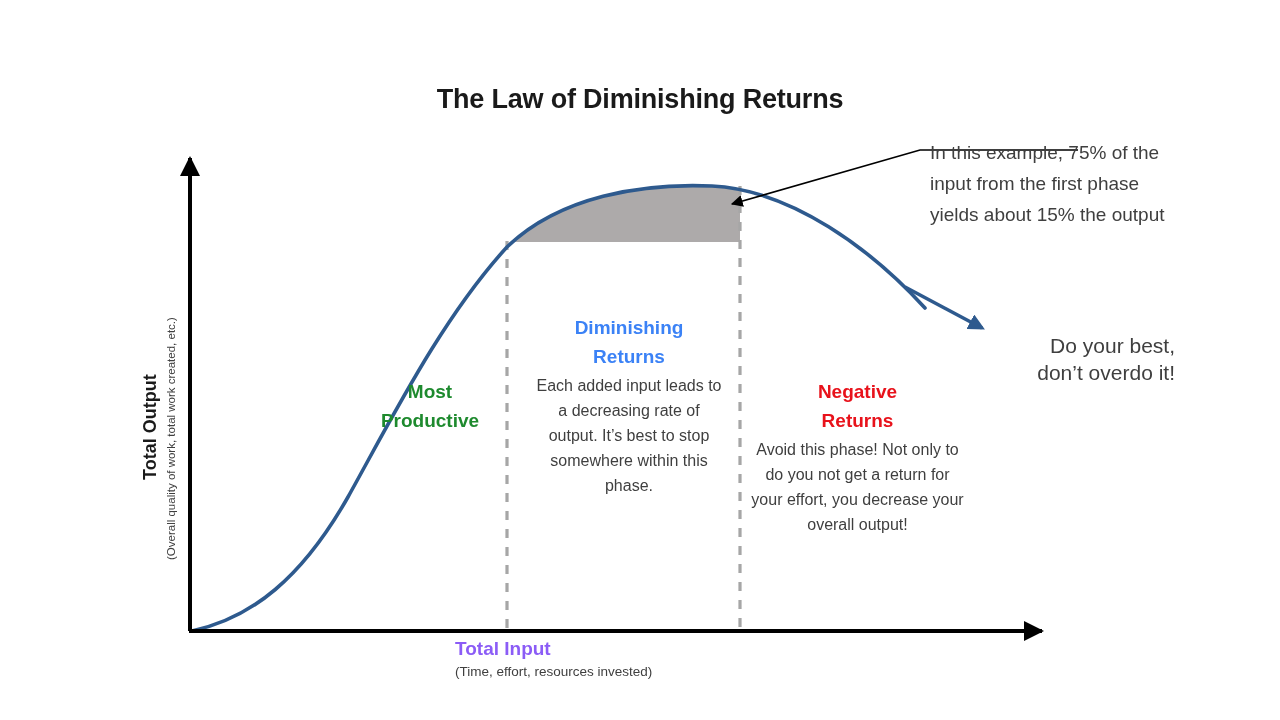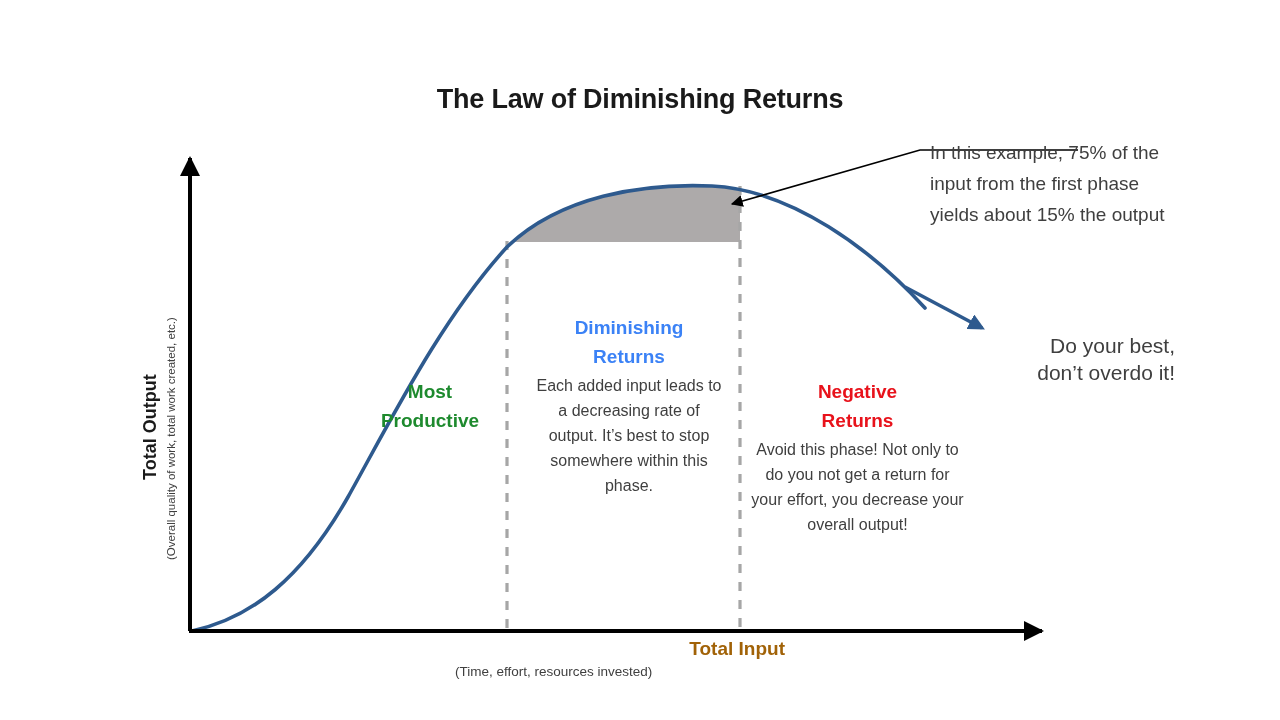--- a/index.html
+++ b/index.html
@@ -65,24 +65,24 @@
     transform: translate(165px, 560px) rotate(-90deg);
     font-size: 11.5px;
     color: #3f3f3f;
     white-space: nowrap;
   }
 
   
   #x-axis-title {
     left: 455px; top: 638px;
     width: 330px;
-    text-align: right;
+    text-align: left;
     font-size: 19px;
     font-weight: bold;
-    color: #a16207;
+    color: #8b5cf6;
   }
   #x-axis-sub {
     left: 455px; top: 664px;
     width: 330px;
     font-size: 13.5px;
     color: #3f3f3f;
   }
 
   
   .phase { position: absolute; text-align: center; }

